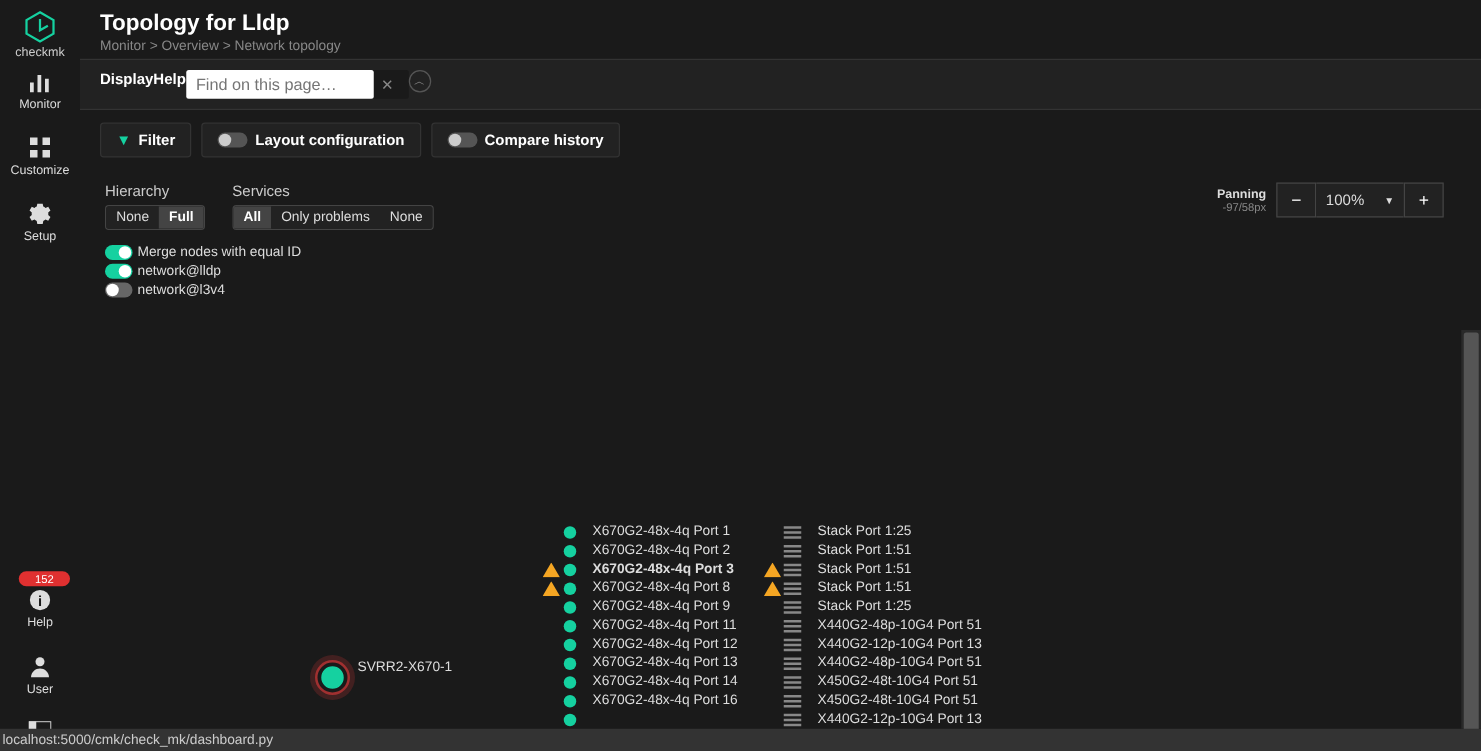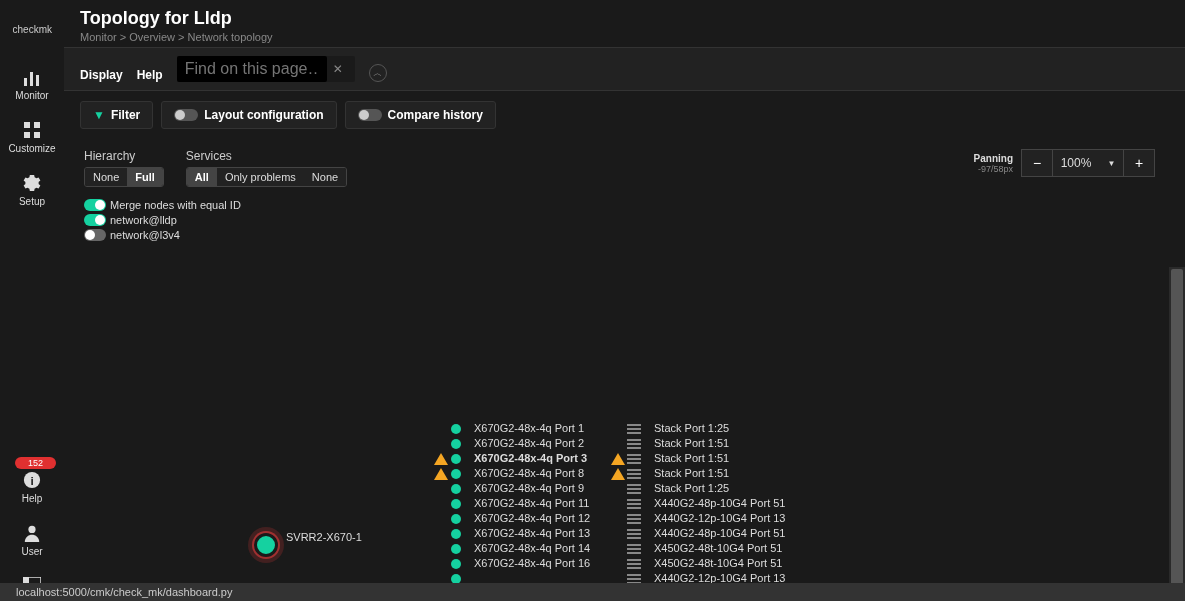--- a/index.html
+++ b/index.html
@@ -1,30 +1,30 @@
 <!DOCTYPE html>
 <html><head>
 <meta charset="utf-8">
 <style>
 *{margin:0;padding:0;box-sizing:border-box}
 body{background:#1a1a1a;color:#ddd;font-family:Arial,sans-serif;font-size:12px;width:1185px;height:601px;overflow:hidden;position:relative}
 .sidebar{position:absolute;left:0;top:0;width:64px;height:100%;background:#1a1a1a;display:flex;flex-direction:column;align-items:center;padding-top:8px}
-.logo{width:40px;height:40px;display:flex;flex-direction:row;align-items:center;margin-bottom:12px}
+.logo{width:40px;height:40px;display:flex;flex-direction:column;align-items:center;margin-bottom:0}
 .logo-icon{width:28px;height:28px;position:relative}
 .logo-text{font-size:10px;color:#ccc;margin-top:2px}
 .nav-item{display:flex;flex-direction:column;align-items:center;padding:10px 0;cursor:pointer;width:100%}
 .nav-item span{font-size:10px;margin-top:4px;color:#ddd}
 .badge{position:absolute;top:-4px;right:8px;background:#e03030;color:#fff;border-radius:8px;padding:1px 13px;font-size:9px}
 .main{position:absolute;left:64px;top:0;right:0;bottom:0;display:flex;flex-direction:column}
 .title-bar{padding:8px 16px 4px;background:#1a1a1a}
 .title{font-size:18px;font-weight:bold;color:#fff}
 .breadcrumb{font-size:11px;color:#888;margin-top:2px}
-.menu-bar{display:flex;align-items:flex-end;gap:14px;padding:8px 16px;background:#222;border-top:1px solid #333;border-bottom:1px solid #333}
+.menu-bar{display:flex;align-items:flex-start;padding:8px 16px;background:#222;border-top:1px solid #333;border-bottom:1px solid #333}
 .menu-bar .mlabel{font-weight:bold;color:#fff;cursor:pointer}
-.search-box{background:#000000;border:none;color:#888;padding:4px 8px;width:150px;border-radius:2px;font-size:16px}
+.search-box{background:#ffffff;border:none;color:#888;padding:4px 8px;width:150px;border-radius:2px;font-size:13px}
 .search-wrap{display:flex;align-items:center;background:#1a1a1a;border-radius:2px;padding-right:6px}
 .btn-bar{display:flex;gap:8px;padding:10px 16px;background:#1a1a1a}
 .btn{background:#222;border:1px solid #333;color:#fff;padding:6px 12px;font-size:12px;font-weight:bold;cursor:pointer;display:flex;align-items:center;gap:6px;border-radius:3px}
 .filter-icon{color:#15d1a0}
 .content{flex:1;position:relative;background:#1a1a1a;overflow:hidden}
 .controls{position:absolute;top:10px;left:20px;display:flex;gap:22px}
 .ctrl-group{display:flex;flex-direction:column;gap:4px}
 .ctrl-label{font-size:12px;color:#ccc}
 .seg{display:flex;border:1px solid #444;border-radius:3px;overflow:hidden}
 .seg span{padding:3px 8px;font-size:11px;cursor:pointer;background:#222}
@@ -44,21 +44,21 @@
 .zbtn{width:32px;height:28px;background:#222;border:1px solid #444;color:#fff;cursor:pointer;display:flex;align-items:center;justify-content:center;font-size:14px}
 .zmid{width:70px;height:28px;background:#222;border:1px solid #444;border-left:none;border-right:none;display:flex;align-items:center;justify-content:center;gap:16px;font-size:12px}
 .canvas{position:absolute;inset:0}
 .root-node{position:absolute;left:190px;top:394px;width:24px;height:24px;border-radius:50%;background:#15d1a0;border:3px solid #1a1a1a;box-shadow:0 0 0 2px #a03030,0 0 0 6px rgba(160,48,48,0.3)}
 .root-label{position:absolute;left:222px;top:392px;font-size:11px;color:#ddd}
 .port-dot{position:absolute;width:10px;height:10px;border-radius:50%;background:#15d1a0}
 .port-label{position:absolute;font-size:11px;color:#ddd;white-space:nowrap}
 .mid-icon{position:absolute;width:14px;height:10px;display:flex;flex-direction:column;justify-content:space-between}
 .mid-icon div{height:2px;background:#888}
 .warn{position:absolute;width:14px;height:12px;background:#f5a623;clip-path:polygon(50% 0,100% 100%,0 100%)}
-.status-bar{position:absolute;bottom:0;left:0;right:0;background:#333;color:#ccc;font-size:11px;padding:3px 16px}
+.status-bar{position:absolute;bottom:0;left:0;right:0;background:#333;color:#ccc;font-size:11px;padding:3px 2px}
 .scrollbar{position:absolute;right:0;top:128px;bottom:18px;width:16px;background:#2a2a2a}
 .thumb{position:absolute;left:2px;right:2px;top:2px;height:320px;background:#555;border-radius:2px}
 path.link{stroke:#666;stroke-width:1;fill:none}
 path.link.red{stroke:#e03030;stroke-width:2;stroke-dasharray:5,4}
 .chev{width:18px;height:18px;border:1px solid #555;border-radius:50%;display:flex;align-items:center;justify-content:center;font-size:9px;color:#888}
 .xbtn{color:#888;cursor:pointer;padding:0 6px}
 .tog-pill{width:24px;height:12px;border-radius:6px;background:#555;position:relative}
 .tog-pill::after{content:'';position:absolute;left:1px;top:1px;width:10px;height:10px;border-radius:50%;background:#ccc}
 </style>
 </head>

